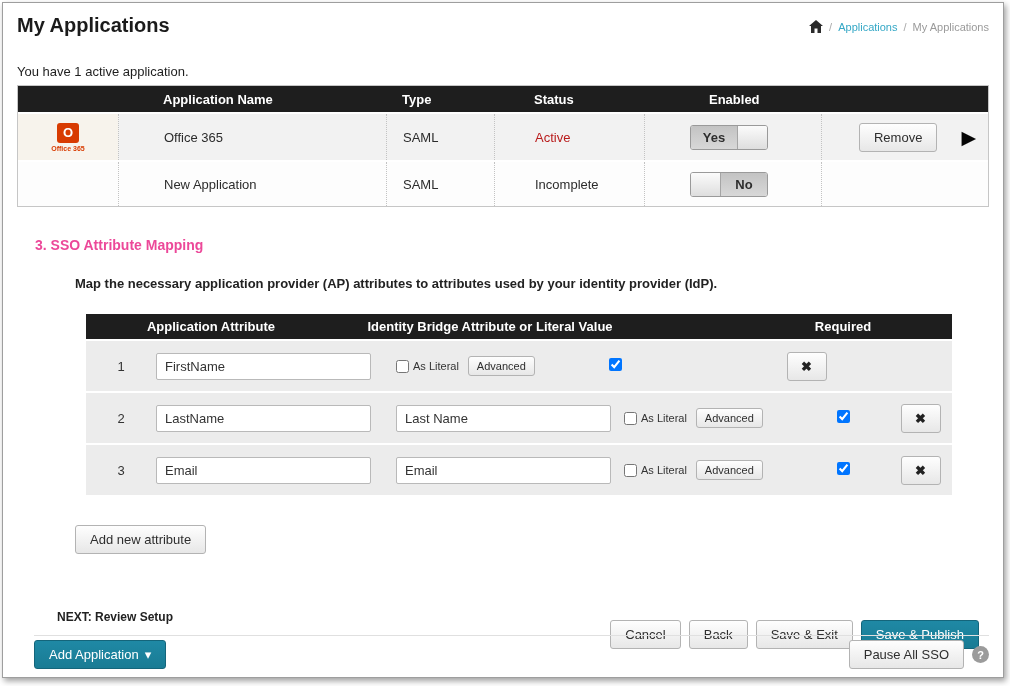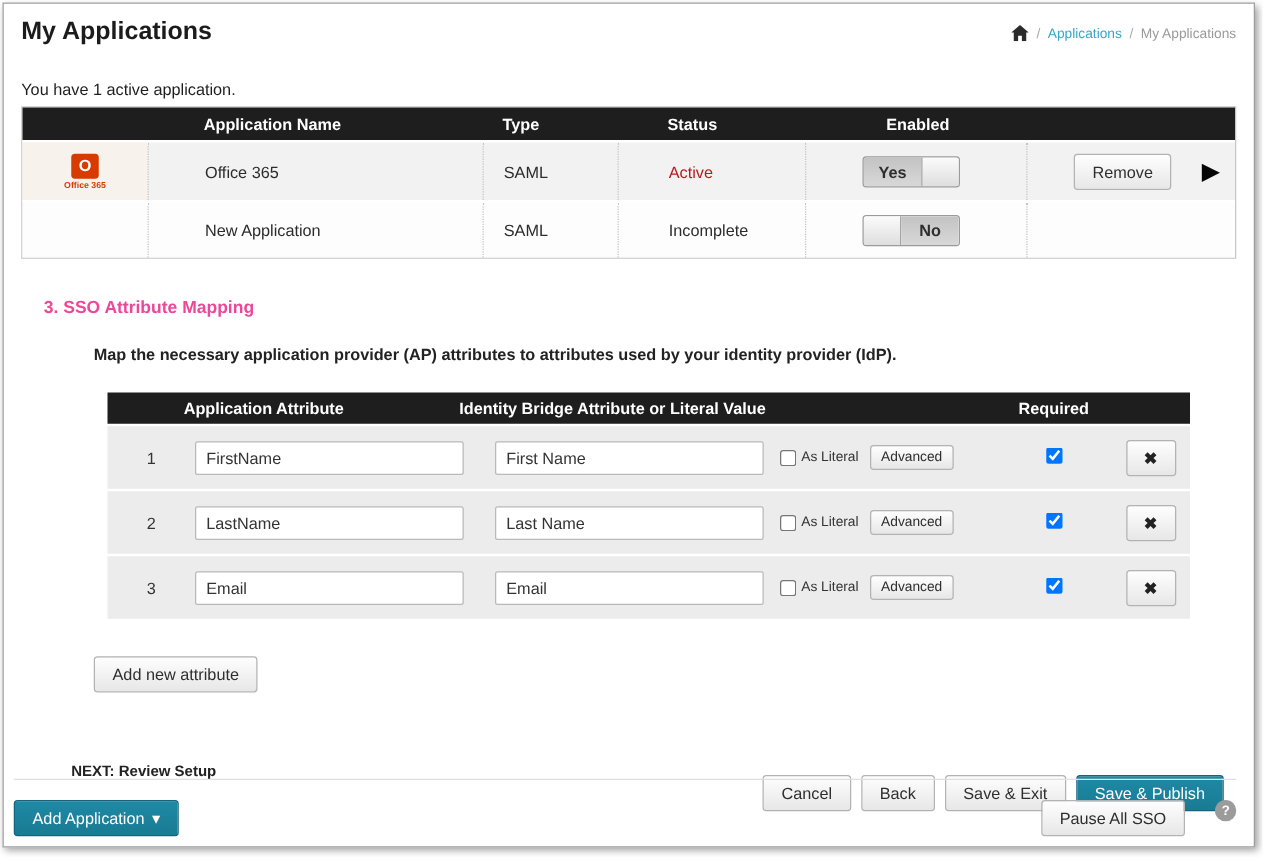--- a/index.html
+++ b/index.html
@@ -80,23 +80,23 @@
   .mr-x { flex: 1; display: flex; justify-content: center; }
   .btn-x { width: 40px; height: 29px; padding: 0; font-weight: bold; font-size: 13px; color: #222; }
   input[type="checkbox"] { width: 13px; height: 13px; cursor: pointer; }
   
   .add-attr-wrap { margin: 30px 0 0 58px; }
   
   .bottom-row { margin-top: 30px; display: flex; align-items: center; justify-content: space-between; padding-left: 40px; }
   .next-label { font-size: 12px; font-weight: bold; color: #222; }
   .bottom-btns { display: flex; gap: 8px; padding-right: 10px; margin-top: 36px; }
   
-  .footer { position: absolute; left: 8px; right: 14px; bottom: 8px; border-top: 1px solid #e0e0e0; padding-top: 16px; display: flex; align-items: center; justify-content: space-between; }
+  .footer { position: absolute; left: 31px; right: 14px; bottom: 8px; border-top: 1px solid #e0e0e0; padding-top: 4px; display: flex; align-items: center; justify-content: space-between; }
   .btn-addapp { gap: 6px; font-size: 13px; }
-  .footer-right { display: flex; align-items: flex-start; gap: 24px; }
+  .footer-right { display: flex; align-items: center; gap: 8px; }
   .help-circle { width: 17px; height: 17px; border-radius: 50%; background: #9b9b9b; color: #fff; font-size: 11px; font-weight: bold; display: inline-flex; align-items: center; justify-content: center; cursor: pointer; }
 </style>
 </head>
 <body>
 
 <div class="frame">
 
   <div class="page-header">
     <h1 class="page-title">My Applications</h1>
     <div class="breadcrumb">
@@ -165,21 +165,20 @@
   <div class="map-table">
     <div class="map-head">
       <div class="mh1">Application Attribute</div>
       <div class="mh2">Identity Bridge Attribute or Literal Value</div>
       <div class="mh3">Required</div>
     </div>
 
     <div class="map-row">
       <div class="mr-num">1</div>
       <div class="mr-in1"><input type="text" value="FirstName" style=""></div>
-      <div class="mr-in2"><input type="text" value="First Name" style=""></div>
       <div class="mr-lit">
         <input type="checkbox" style="">
         <span class="lit-label">As Literal</span>
         <button class="btn btn-adv">Advanced</button>
       </div>
       <div class="mr-req">
         <input type="checkbox" checked="checked" style="">
       </div>
       <div class="mr-x">
         <button class="btn btn-x">✖</button>

